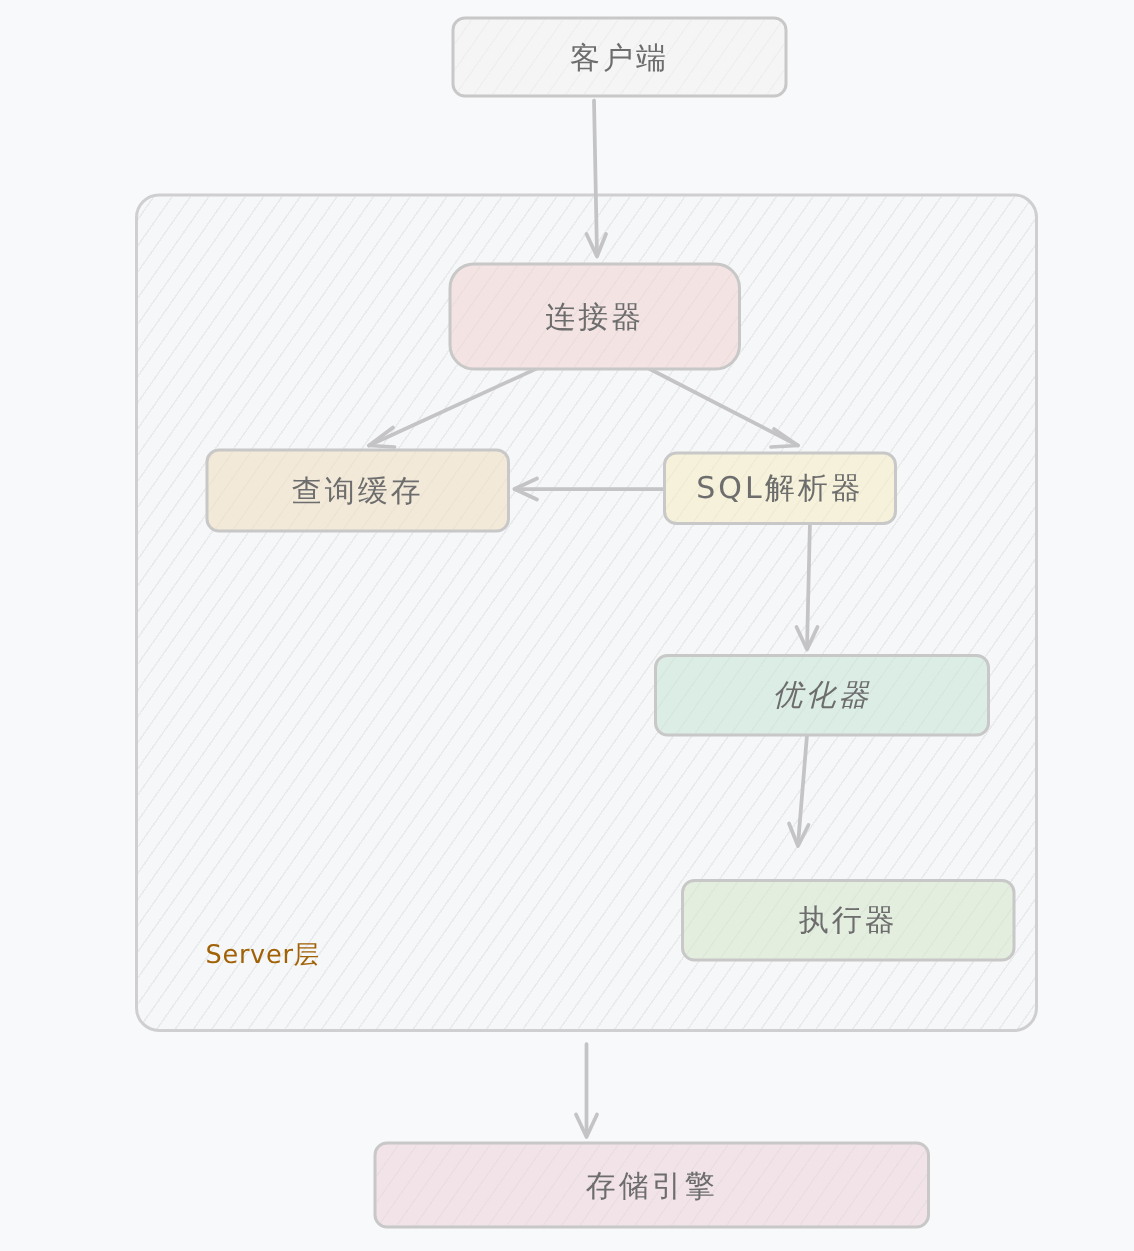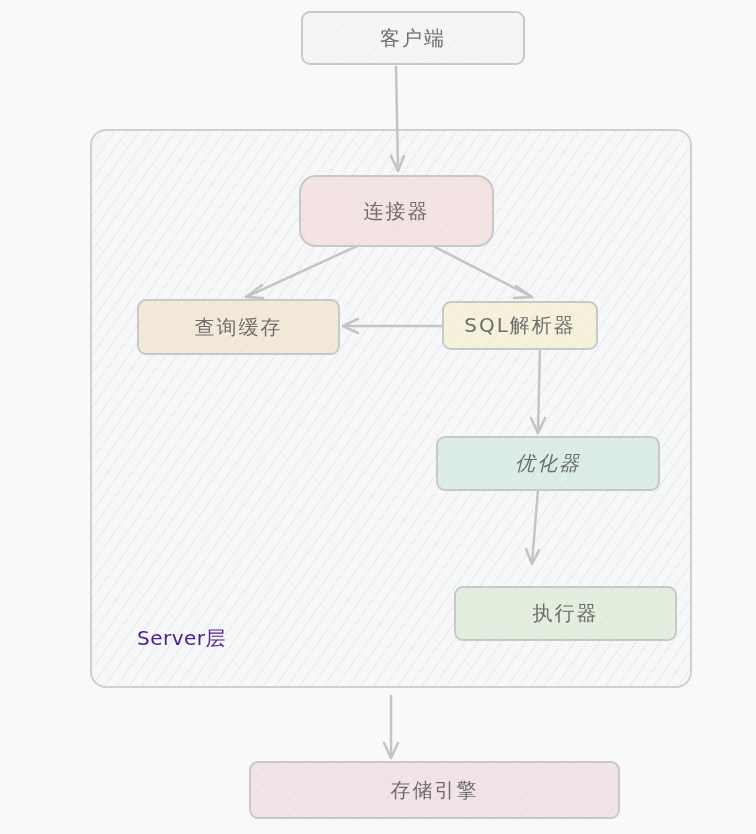--- a/index.html
+++ b/index.html
@@ -10,21 +10,21 @@
   }
   .canvas { position: absolute; left: 0; top: 0; width: 756px; height: 834px; }
   .layer {
     position: absolute; left: 90px; top: 129px; width: 602px; height: 559px;
     border: 2.5px solid #cfcfd1; border-radius: 16px; box-sizing: border-box;
     background-color: #f6f7f8;
     background-image: repeating-linear-gradient(-55deg, transparent 0 9px, #e9eaec 9px 10px);
   }
   .layer-label {
     position: absolute; left: 137px; top: 625px;
-    font-size: 20px; color: #4c1d95; letter-spacing: 0.5px;
+    font-size: 17px; color: #a16207; letter-spacing: 0.5px;
   }
   .node {
     position: absolute; box-sizing: border-box;
     border: 2.5px solid #c8c8c8; border-radius: 9px;
     display: flex; align-items: center; justify-content: center;
     font-size: 20px; color: #6d6d6d; letter-spacing: 2px;
     background-image: repeating-linear-gradient(-55deg, transparent 0 9px, rgba(0,0,0,0.025) 9px 10px);
   }
   .n-client   { left: 301px; top: 11px;  width: 224px; height: 54px; background-color: #f5f5f6; }
   .n-conn     { left: 299px; top: 175px; width: 195px; height: 72px; background-color: #f3e3e3; border-radius: 17px; }

